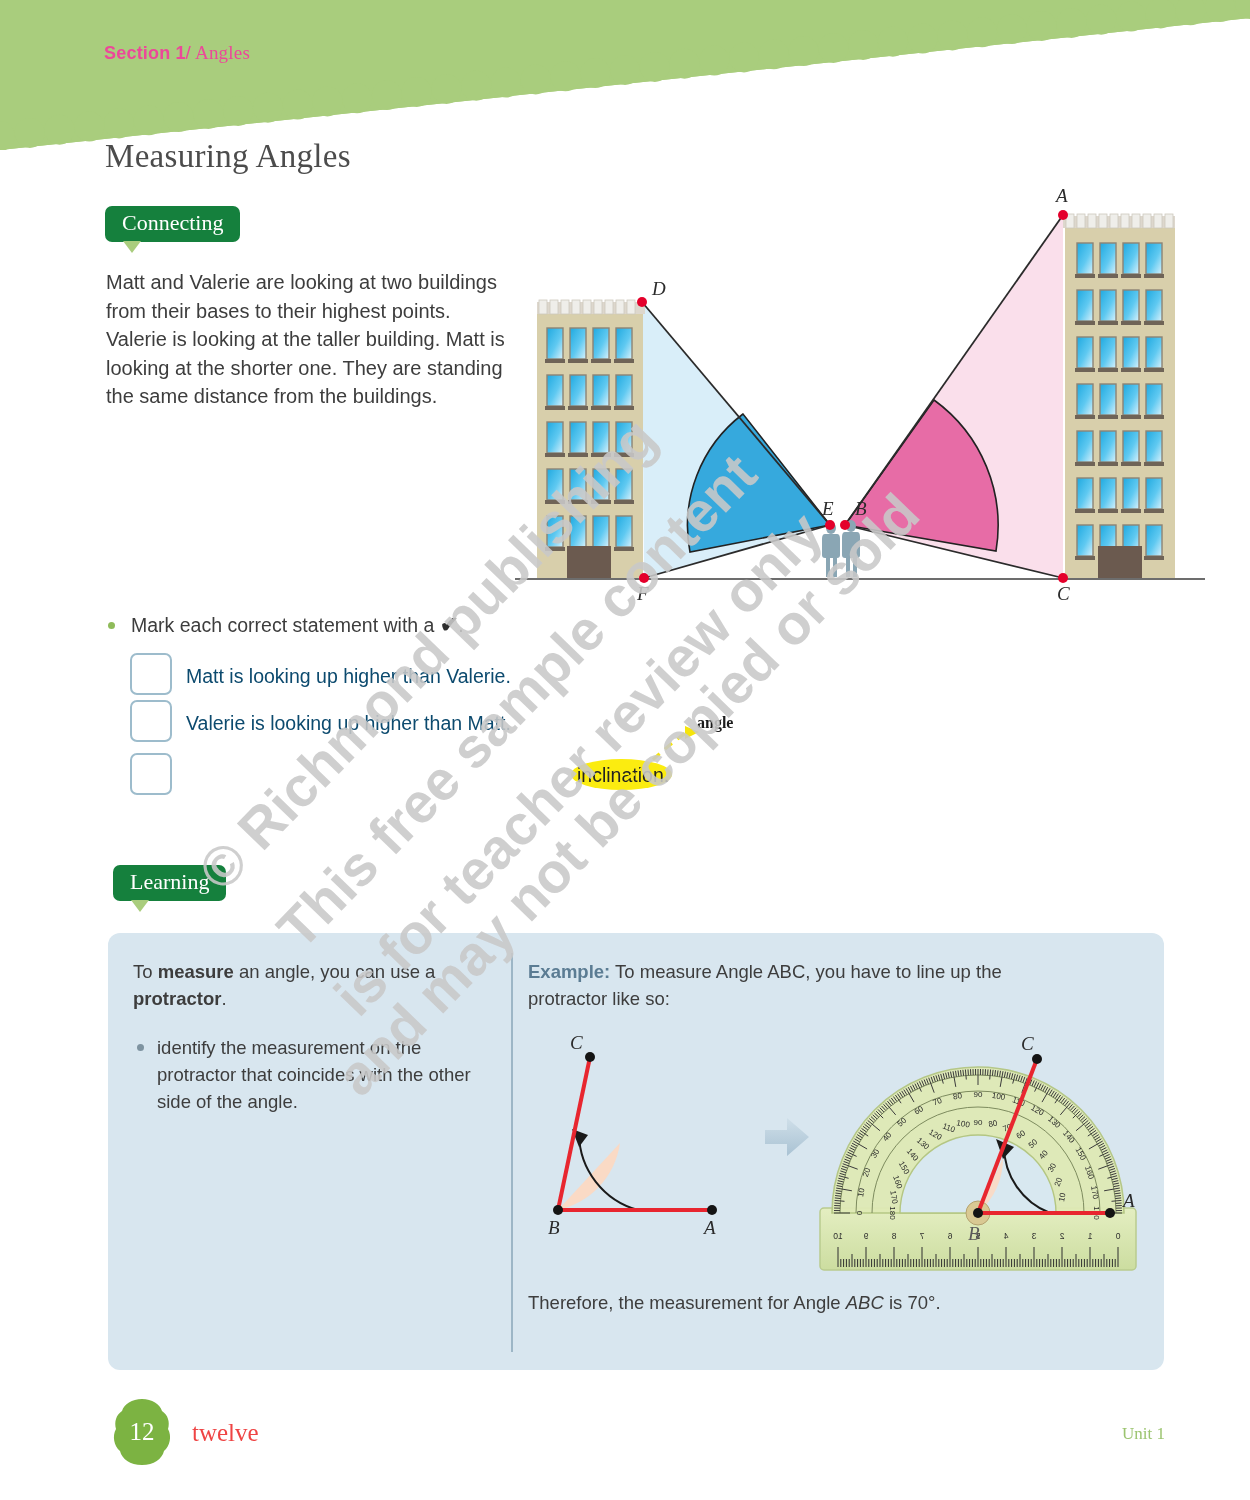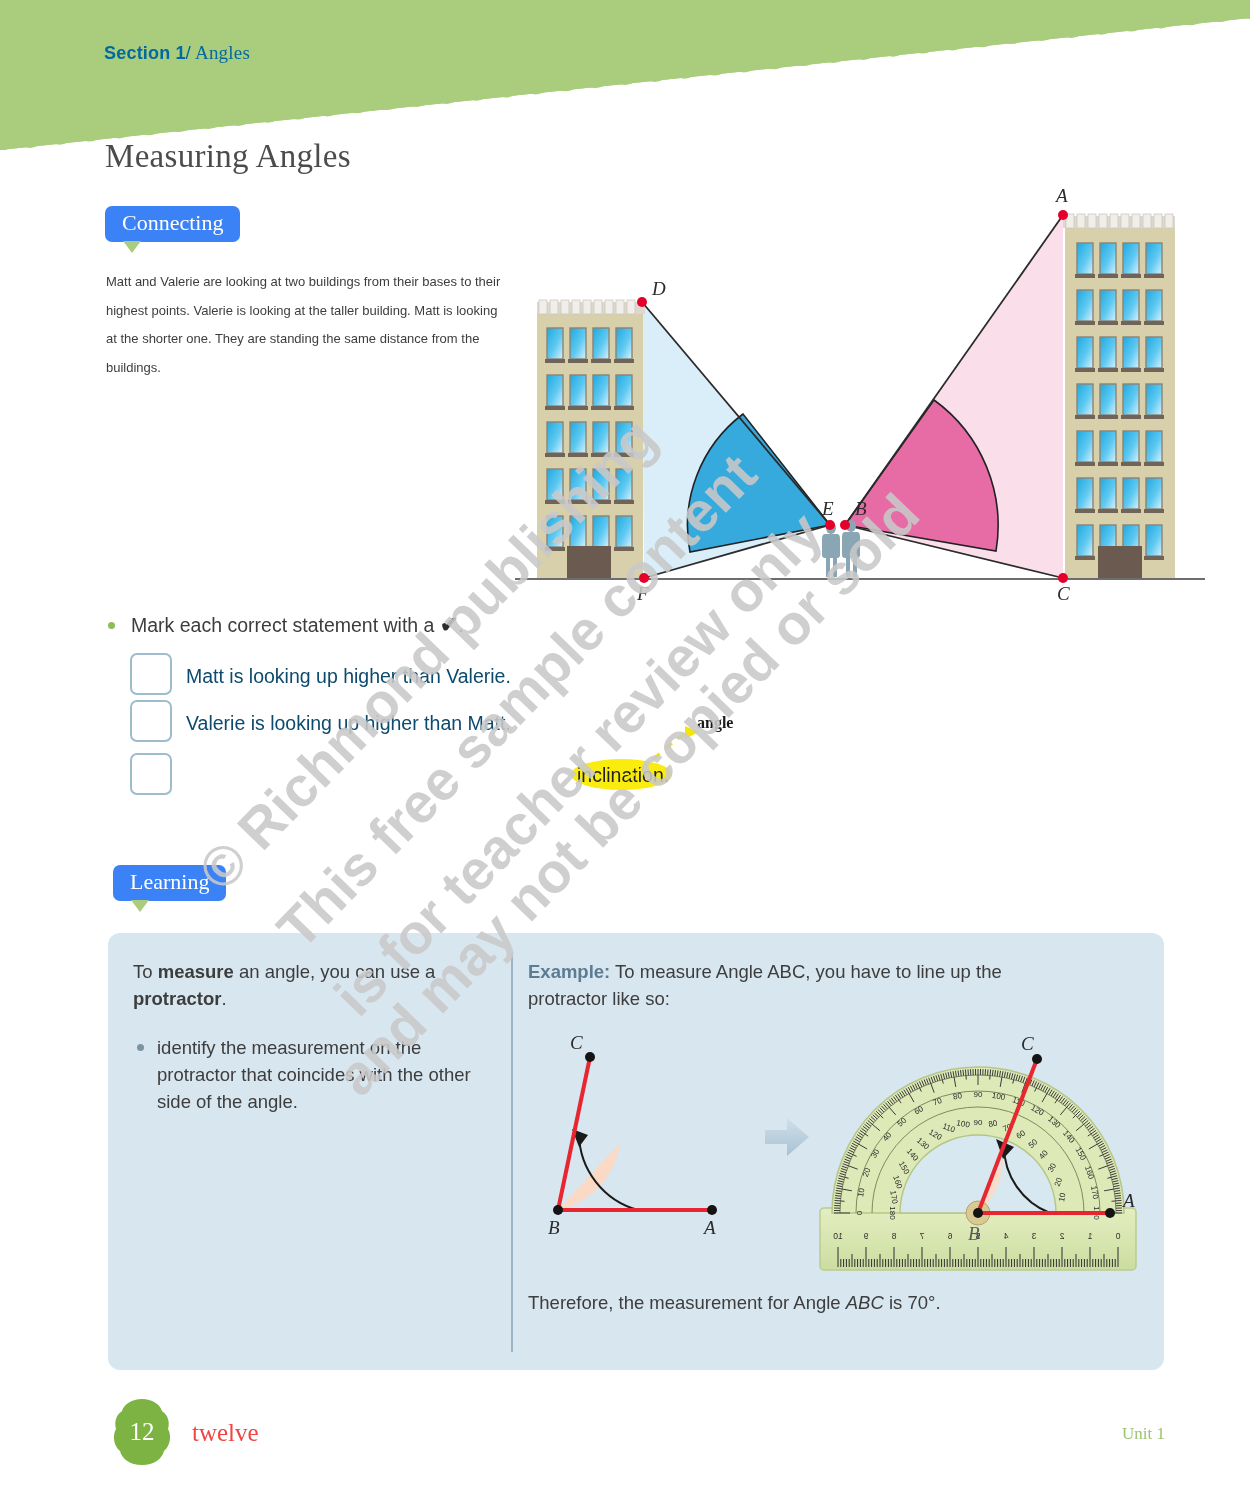--- a/index.html
+++ b/index.html
@@ -7,51 +7,51 @@
     width:1250px;height:1500px;position:relative;overflow:hidden;
     background:#ffffff;
     font-family:"Liberation Sans", sans-serif;
     color:#3b3b3b;
   }
 
   
   .header-band{position:absolute;left:0;top:0;width:1250px;height:150px;}
   .header-title{
     position:absolute;left:104px;top:42px;
-    font-size:19px;color:#0369a1;letter-spacing:.2px;
+    font-size:19px;color:#ec4899;letter-spacing:.2px;
     font-family:"Liberation Serif", serif;
   }
   .header-title b{font-family:"Liberation Sans", sans-serif;font-weight:bold;font-size:18px;}
   .header-title .sep{font-family:"Liberation Sans", sans-serif;}
 
   
   .page-title{
     position:absolute;left:105px;top:138px;
     font-family:"Liberation Serif", serif;
     font-size:33px;color:#4c4c4c;letter-spacing:.3px;
   }
   .tag{
     position:absolute;
-    background:#3b82f6;border-radius:7px;
+    background:#15803d;border-radius:7px;
     color:#ffffff;font-family:"Liberation Serif", serif;
     font-size:22px;padding:6px 17px 8px 17px;
     line-height:1;
   }
   .tag .tail{
     position:absolute;left:18px;bottom:-11px;width:0;height:0;
     border-left:9px solid transparent;border-right:9px solid transparent;
     border-top:12px solid #a9cd7d;
   }
   #tag-connecting{left:105px;top:206px;}
   #tag-learning{left:113px;top:865px;}
 
   
   .intro{
     position:absolute;left:106px;top:268px;width:400px;
-    font-size:13px;line-height:28.5px;color:#3d3d3d;
+    font-size:20px;line-height:28.5px;color:#3d3d3d;
   }
 
   
   .mark-line{position:absolute;left:108px;top:612px;font-size:19.5px;color:#3d3d3d;}
   .mark-line .dot{
     display:inline-block;width:7px;height:7px;border-radius:50%;
     background:#8fbb5a;vertical-align:3px;margin-right:16px;
   }
   .mark-line .ck{font-size:22px;color:#2d2d2d;font-weight:bold;letter-spacing:0;}
   .stmt{position:absolute;left:130px;font-size:19.5px;color:#0c4a6e;}

